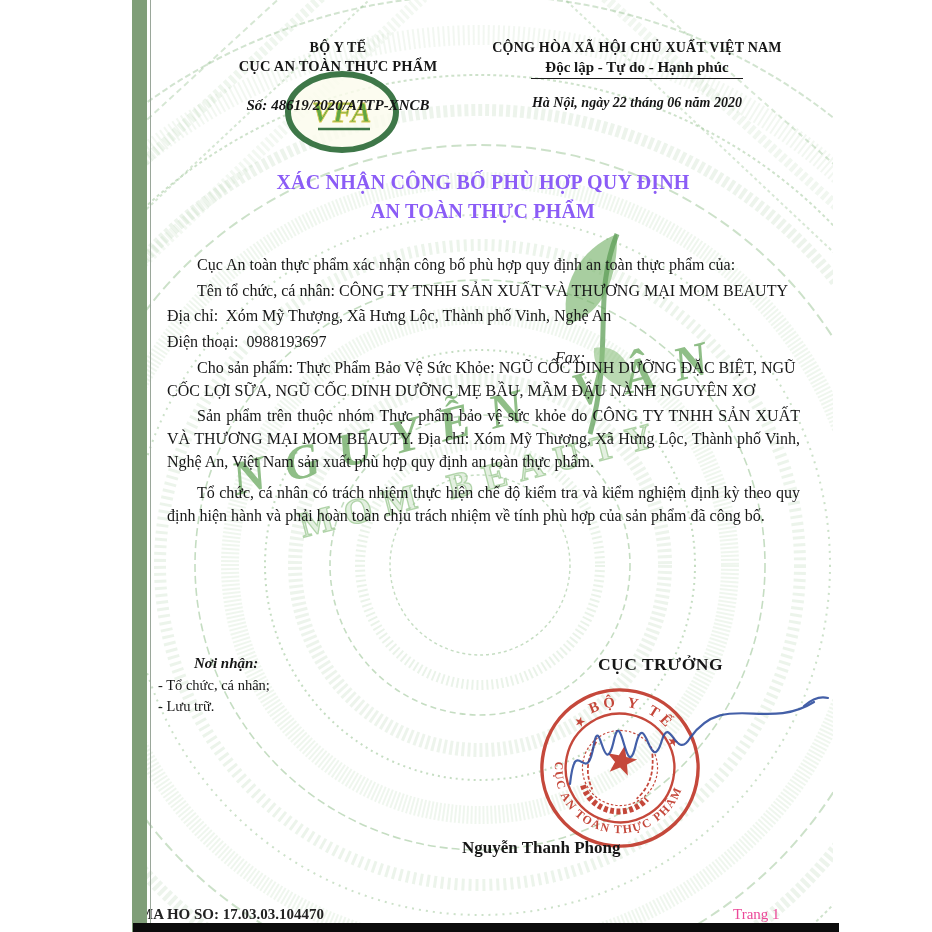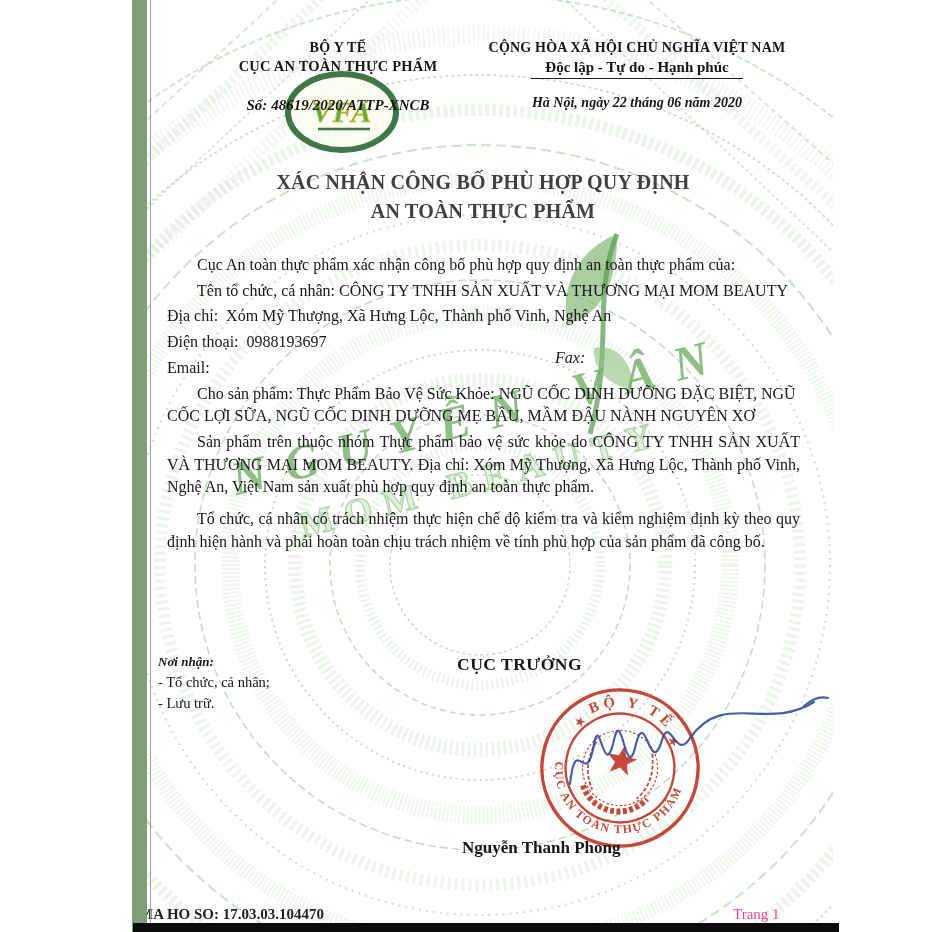--- a/index.html
+++ b/index.html
@@ -19,37 +19,37 @@
   .so-line{margin-top:22px;font-style:italic;font-weight:600;font-size:15px;position:relative;z-index:3;}
   .vfa{position:absolute;left:282px;top:66px;width:120px;height:92px;z-index:1;opacity:.95;}
 
   .hdr-right{position:absolute;left:462px;top:40px;width:350px;text-align:center;z-index:3;}
   .hdr-right .l1{font-weight:bold;font-size:14px;letter-spacing:.2px;}
   .hdr-right .l2{display:inline-block;font-weight:bold;font-size:15px;margin-top:3px;
     border-bottom:1.5px solid #1c1c1c;padding:0 14px 2px;}
   .hdr-right .dateline{margin-top:16px;font-weight:bold;font-style:italic;font-size:14px;}
 
   .title{position:absolute;left:133px;top:168px;width:700px;text-align:center;z-index:3;
-    font-weight:bold;font-size:20px;line-height:1.45;color:#404040;letter-spacing:.2px;}
+    font-weight:bold;font-size:20px;line-height:1.45;color:#8b5cf6;letter-spacing:.2px;}
 
   
   .body{position:absolute;left:167px;top:254px;width:633px;z-index:3;
     font-size:16px;line-height:1.42;color:#171717;}
   .body p{margin:0 0 3px;}
   .ind{text-indent:30px;}
   .jst{text-align:justify;}
   .mt8{margin-top:9px !important;}
   .lbl{}
   .row{position:relative;}
   .fax{position:absolute;left:388px;top:16px;font-style:italic;text-align:right;}
 
   
   .recipients{position:absolute;left:158px;top:652px;z-index:3;font-size:14.5px;line-height:1.5;}
-  .recipients .cap{font-weight:bold;font-style:italic;font-size:13px;}
-  .signer-title{position:absolute;left:457px;top:654px;width:345px;z-index:3;
+  .recipients .cap{font-weight:bold;font-style:italic;font-size:15px;margin-left:36px;}
+  .signer-title{position:absolute;left:488px;top:654px;width:345px;text-align:center;z-index:3;
     font-weight:bold;font-size:17.5px;letter-spacing:.5px;}
   .stamp{position:absolute;left:536px;top:684px;width:168px;height:168px;z-index:4;transform:rotate(12deg);}
   .signature{position:absolute;left:556px;top:688px;width:280px;height:120px;z-index:5;}
   .signer-name{position:absolute;left:462px;top:838px;width:345px;text-align:left;z-index:6;
     font-weight:bold;font-size:17px;}
 
   
   .wm-leaf{position:absolute;left:522px;top:226px;width:140px;height:215px;z-index:1;}
   .wm-name{position:absolute;left:232px;top:452px;width:620px;z-index:1;
     transform:rotate(-14.5deg);transform-origin:left center;
@@ -120,36 +120,35 @@
   <div class="hdr-left">
     <div class="l1">BỘ Y TẾ</div>
     <div class="l2">CỤC AN TOÀN THỰC PHẨM</div>
     <div class="so-line">
       <span>Số:</span>
       <span>48619/2020/ATTP-XNCB</span>
     </div>
   </div>
 
   <div class="hdr-right">
-    <div class="l1">CỘNG HÒA XÃ HỘI CHỦ NGHĨA VIỆT NAM</div>
+    <div class="l1">CỘNG HÒA XÃ HỘI CHỦ XUẤT VIỆT NAM</div>
     <div><span class="l2">Độc lập - Tự do - Hạnh phúc</span></div>
     <div class="dateline">Hà Nội, ngày 22 tháng 06 năm 2020</div>
   </div>
 
   <div class="title">
     <div>XÁC NHẬN CÔNG BỐ PHÙ HỢP QUY ĐỊNH</div>
     <div>AN TOÀN THỰC PHẨM</div>
   </div>
 
   <div class="body">
     <p class="ind jst">Cục An toàn thực phẩm xác nhận công bố phù hợp quy định an toàn thực phẩm của:</p>
     <p class="ind jst"><span class="lbl">Tên tổ chức, cá nhân:</span> <span>CÔNG TY TNHH SẢN XUẤT VÀ THƯƠNG MẠI MOM BEAUTY</span></p>
     <p class="row"><span class="lbl">Địa chỉ:</span>&nbsp; <span>Xóm Mỹ Thượng, Xã Hưng Lộc, Thành phố Vinh, Nghệ An</span></p>
     <p class="row"><span class="lbl">Điện thoại:</span>&nbsp; <span>0988193697</span><span class="fax">Fax:</span></p>
-    <p class="row"><span class="lbl">Email:</span></p>
     <p class="ind"><span class="lbl">Cho sản phẩm:</span> <span>Thực Phẩm Bảo Vệ Sức Khỏe: NGŨ CỐC DINH DƯỠNG ĐẶC BIỆT, NGŨ CỐC LỢI SỮA, NGŨ CỐC DINH DƯỠNG MẸ BẦU, MẦM ĐẬU NÀNH NGUYÊN XƠ</span></p>
     <p class="ind jst">Sản phẩm trên thuộc nhóm Thực phẩm bảo vệ sức khỏe do CÔNG TY TNHH SẢN XUẤT VÀ THƯƠNG MẠI MOM BEAUTY. Địa chỉ: Xóm Mỹ Thượng, Xã Hưng Lộc, Thành phố Vinh, Nghệ An, Việt Nam sản xuất phù hợp quy định an toàn thực phẩm.</p>
     <p class="ind jst mt8">Tổ chức, cá nhân có trách nhiệm thực hiện chế độ kiểm tra và kiểm nghiệm định kỳ theo quy định hiện hành và phải hoàn toàn chịu trách nhiệm về tính phù hợp của sản phẩm đã công bố.</p>
   </div>
 
   <div class="recipients">
     <div class="cap">Nơi nhận:</div>
     <div>- Tổ chức, cá nhân;</div>
     <div>- Lưu trữ.</div>
   </div>

